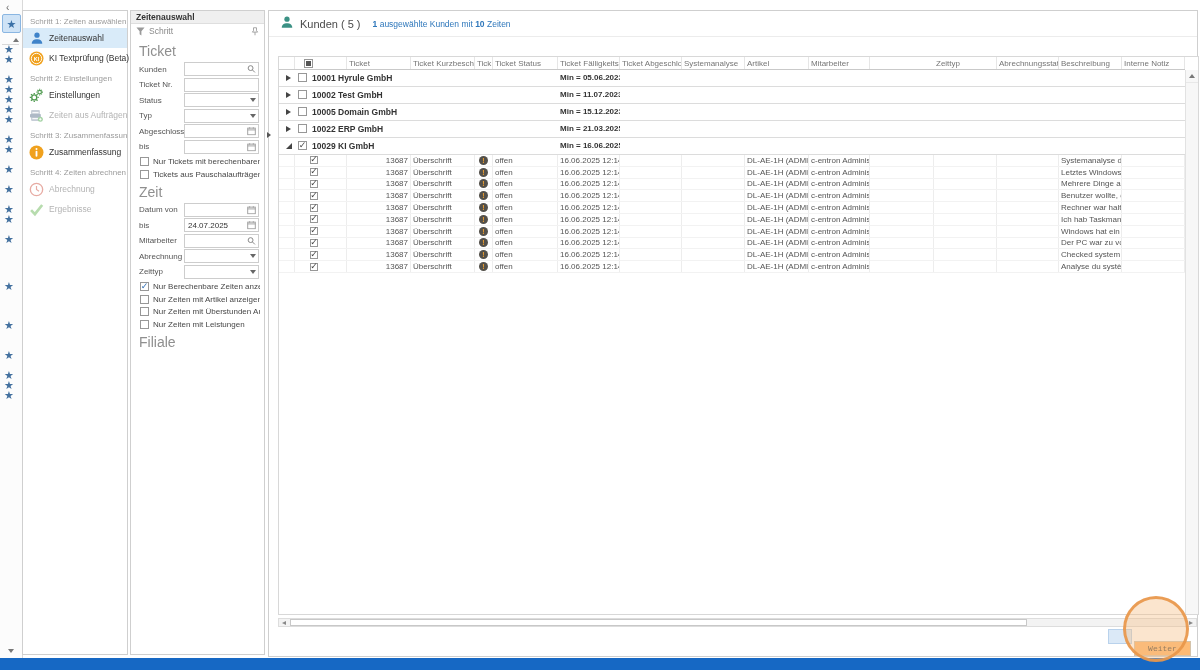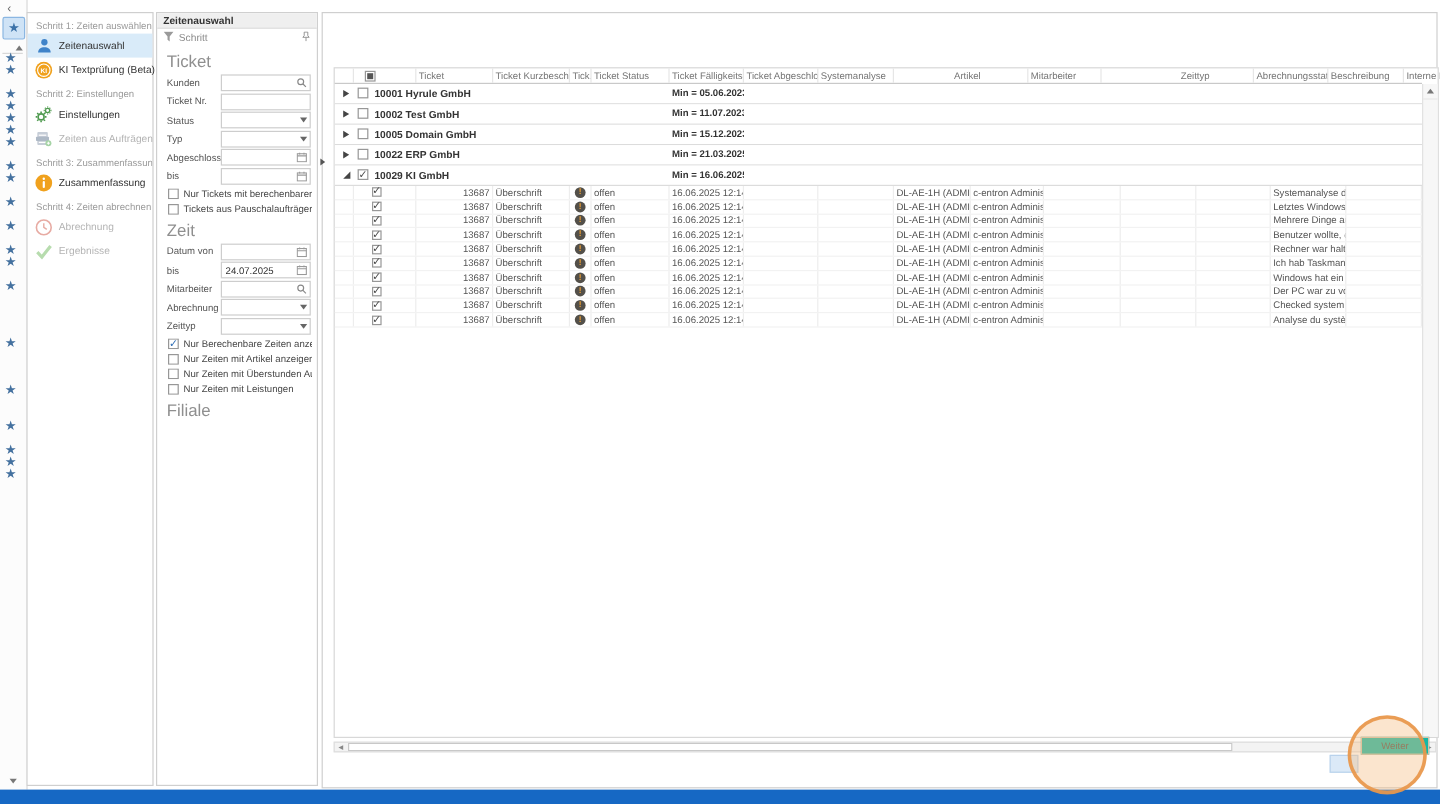--- a/index.html
+++ b/index.html
@@ -71,21 +71,21 @@
   .vs-up{height:12px;display:flex;align-items:center;justify-content:center;border-bottom:1px solid #e8e8e8}
   #hscroll{position:absolute;left:9px;top:607px;width:919px;height:9px;background:#f3f3f3;border:1px solid #ddd;box-sizing:border-box}
   .hs-left{position:absolute;left:1px;top:1px;width:8px;height:5px;display:flex;align-items:center;justify-content:center}
   .hs-right{position:absolute;right:1px;top:1px;width:8px;height:5px;display:flex;align-items:center;justify-content:center}
   .hs-thumb{position:absolute;left:11px;top:0;width:737px;height:7px;background:#fff;border:1px solid #c8c8c8;box-sizing:border-box}
   .tri-up{width:0;height:0;border-left:3px solid transparent;border-right:3px solid transparent;border-bottom:4px solid #777}
   .tri-down{width:0;height:0;border-left:3px solid transparent;border-right:3px solid transparent;border-top:4px solid #777}
   .tri-left{width:0;height:0;border-top:2.5px solid transparent;border-bottom:2.5px solid transparent;border-right:4px solid #888}
   .tri-right{width:0;height:0;border-top:2.5px solid transparent;border-bottom:2.5px solid transparent;border-left:4px solid #888}
   .btn-mini{position:absolute;left:839px;top:618px;width:24px;height:15px;background:#dbe9f7;border:1px solid #b9d2ec;cursor:pointer}
-  .btn-weiter{position:absolute;left:865px;top:603px;width:57px;height:15px;background:#14b8a6;border:1px solid #d4c3ab;font-size:8px;color:#5a5248;font-family:Liberation Sans, sans-serif;cursor:pointer}
+  .btn-weiter{position:absolute;left:865px;top:630px;width:57px;height:15px;background:#fdba74;border:1px solid #d4c3ab;font-size:8px;color:#5a5248;font-family:Liberation Mono, monospace;cursor:pointer}
   #click-highlight{position:absolute;left:1123px;top:596px;width:66px;height:66px;border-radius:50%;border:3px solid rgba(233,150,72,0.9);background:rgba(246,189,133,0.4);z-index:40;pointer-events:none;box-sizing:border-box}
   .splitter-arrow{position:absolute;left:267px;top:132px;width:0;height:0;border-top:3px solid transparent;border-bottom:3px solid transparent;border-left:4px solid #555;z-index:5}
   #statusbar{position:absolute;left:0;right:0;bottom:0;height:12px}
 </style>
 </head>
 <body>
 
 <div id="app">
 
   <div id="favbar">
@@ -356,20 +356,33 @@
         </div>
         <div class="check-row">
           <span class="cb"></span>
           <span>Nur Zeiten mit Leistungen</span>
         </div>
         <div class="fp-sec-title boxed">Filiale</div>
       </div>
   </div>
 
   <div id="main">
+    <div class="main-header">
+      <span><svg width="14" height="14" viewBox="0 0 16 16">
+            <circle cx="8" cy="4.8" r="3" fill="#3b9184"></circle>
+            <path d="M2 14.5c0-3.4 2.7-5 6-5s6 1.6 6 5z" fill="#3b9184"></path>
+          </svg></span>
+      <span class="main-title">Kunden ( 5 )</span>
+      <span class="summary">
+        <b>1</b>
+        <span>ausgewählte Kunden mit</span>
+        <b>10</b>
+        <span>Zeiten</span>
+      </span>
+    </div>
     <div id="grid">
       <div id="grid-header">
           <div class="hcell" style="width: 16px;"></div>
           <div class="hcell" style="width: 52px;">
             <span class="cb ind" style="margin-left: 7px;"></span>
           </div>
           <div class="hcell" style="width: 64px;">
             <span>Ticket</span>
           </div>
           <div class="hcell" style="width: 64px;">
@@ -383,21 +396,21 @@
           </div>
           <div class="hcell" style="width: 62px;">
             <span>Ticket Fälligkeitsda...</span>
           </div>
           <div class="hcell" style="width: 62px;">
             <span>Ticket Abgeschloss...</span>
           </div>
           <div class="hcell" style="width: 63px;">
             <span>Systemanalyse</span>
           </div>
-          <div class="hcell" style="width: 64px; margin-left: 48px;">
+          <div class="hcell" style="width: 64px;">
             <span>Artikel</span>
           </div>
           <div class="hcell" style="width: 61px;">
             <span>Mitarbeiter</span>
           </div>
           <div class="hcell" style="width: 64px; margin-top: 48px;">
             <span>Vertrag</span>
           </div>
           <div class="hcell" style="width: 63px;">
             <span>Zeittyp</span>

